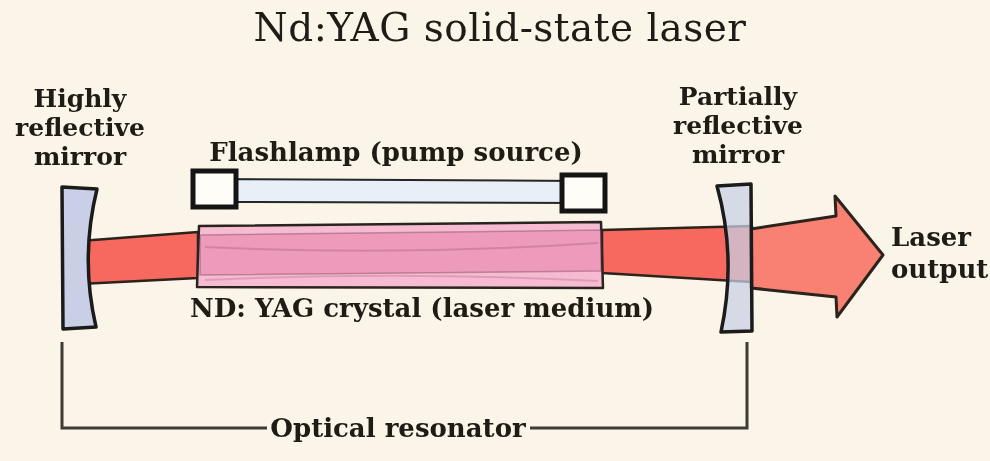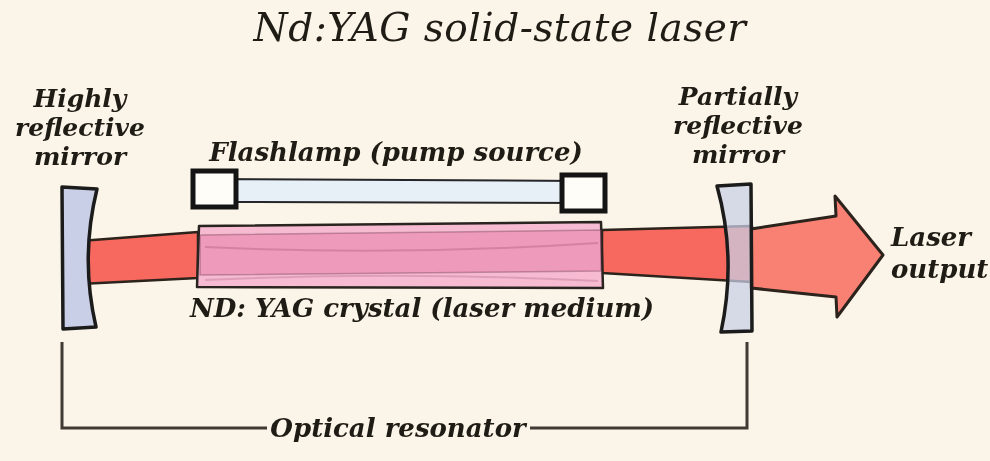--- a/index.html
+++ b/index.html
@@ -7,21 +7,20 @@
     padding: 0;
     width: 990px;
     height: 461px;
     overflow: hidden;
     background: #faf5e8;
   }
   .diagram-wrap {
     width: 990px;
     height: 461px;
     position: relative;
-    font-style: italic;
   }
   svg text {
     font-family: "DejaVu Serif", "Liberation Serif", serif;
     fill: #1f1b15;
   }
   .title-text {
     font-size: 39px;
     font-weight: 400;
     letter-spacing: 0.5px;
   }

